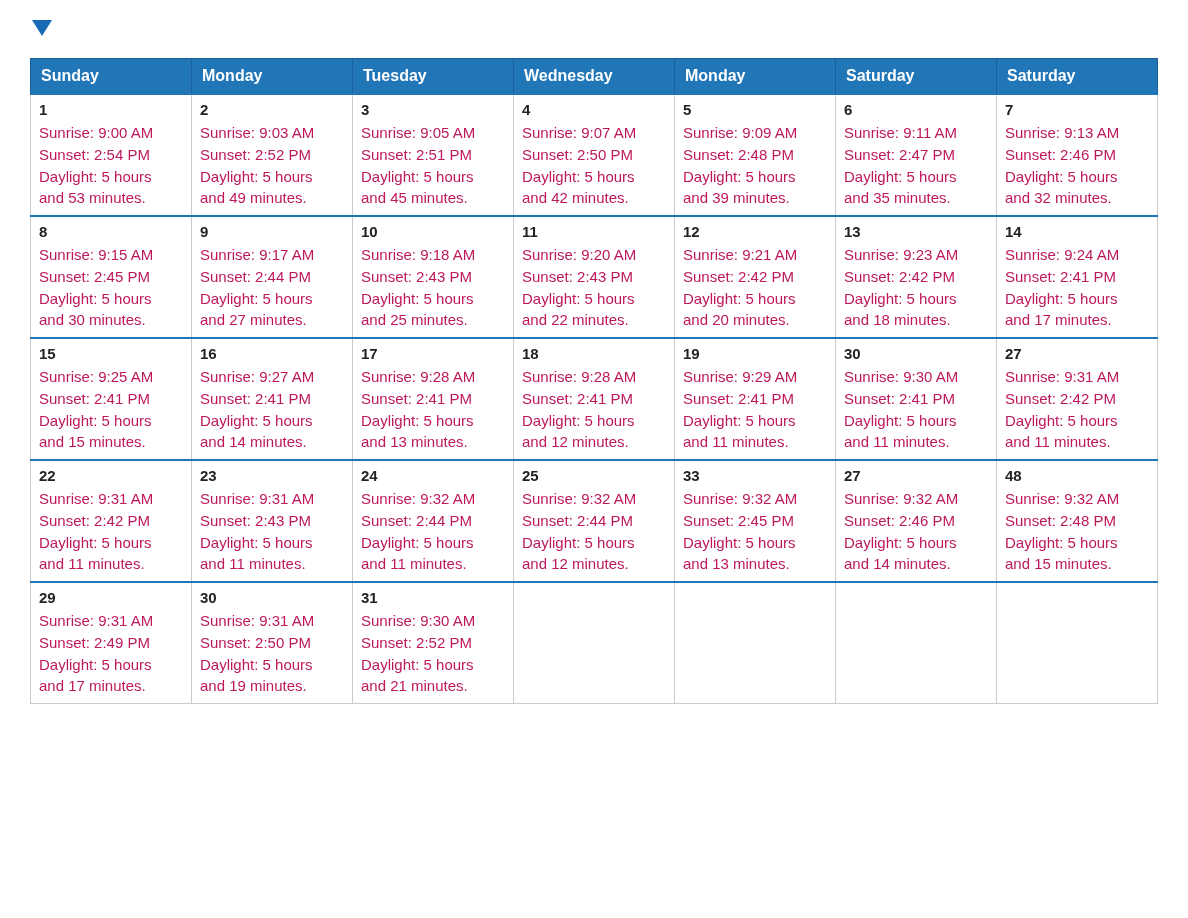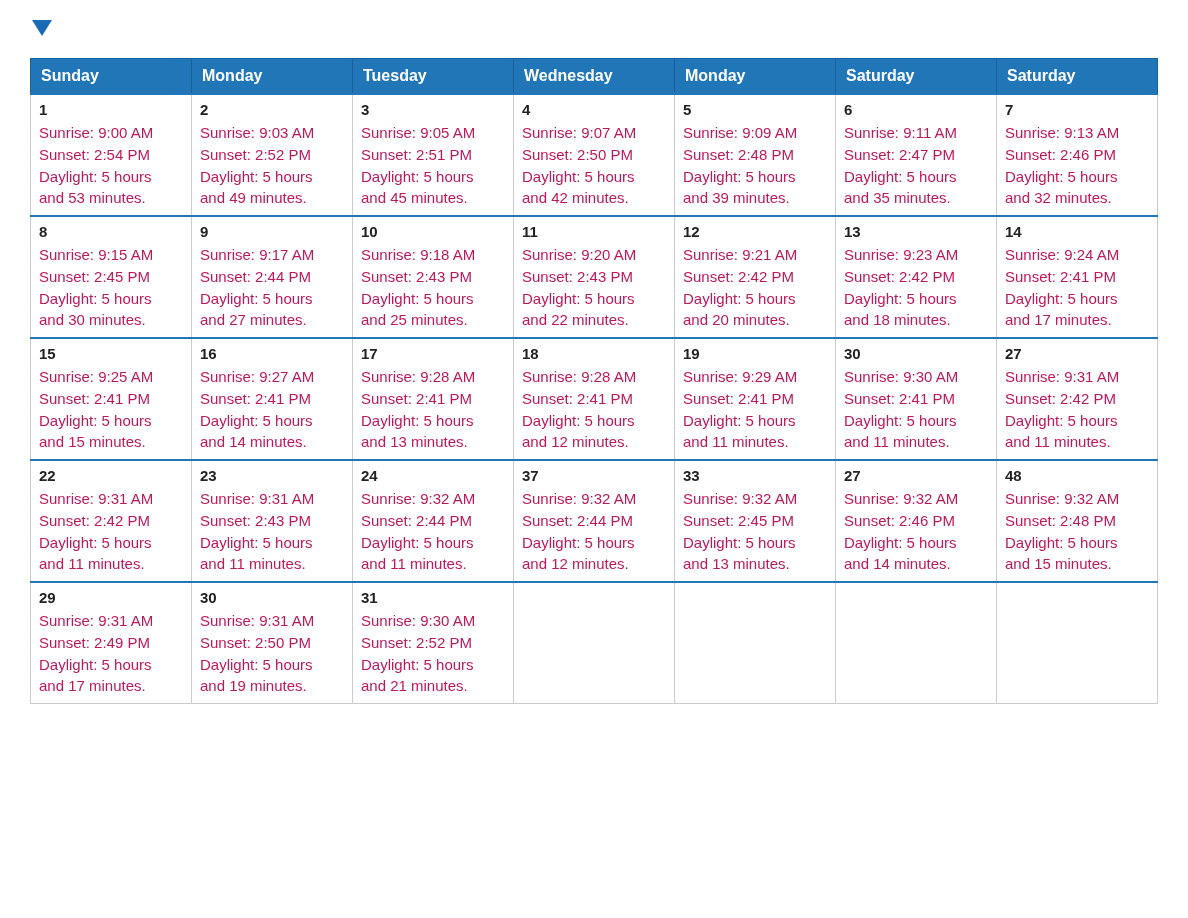--- a/index.html
+++ b/index.html
@@ -225,21 +225,21 @@
         </td>
         <td>
           <div class="day-number">23</div>
           <div class="day-info">Sunrise: 9:31 AM<br>Sunset: 2:43 PM<br>Daylight: 5 hours<br>and 11 minutes.</div>
         </td>
         <td>
           <div class="day-number">24</div>
           <div class="day-info">Sunrise: 9:32 AM<br>Sunset: 2:44 PM<br>Daylight: 5 hours<br>and 11 minutes.</div>
         </td>
         <td>
-          <div class="day-number">37</div>
+          <div class="day-number">25</div>
           <div class="day-info">Sunrise: 9:32 AM<br>Sunset: 2:44 PM<br>Daylight: 5 hours<br>and 12 minutes.</div>
         </td>
         <td>
           <div class="day-number">33</div>
           <div class="day-info">Sunrise: 9:32 AM<br>Sunset: 2:45 PM<br>Daylight: 5 hours<br>and 13 minutes.</div>
         </td>
         <td>
           <div class="day-number">27</div>
           <div class="day-info">Sunrise: 9:32 AM<br>Sunset: 2:46 PM<br>Daylight: 5 hours<br>and 14 minutes.</div>
         </td>

